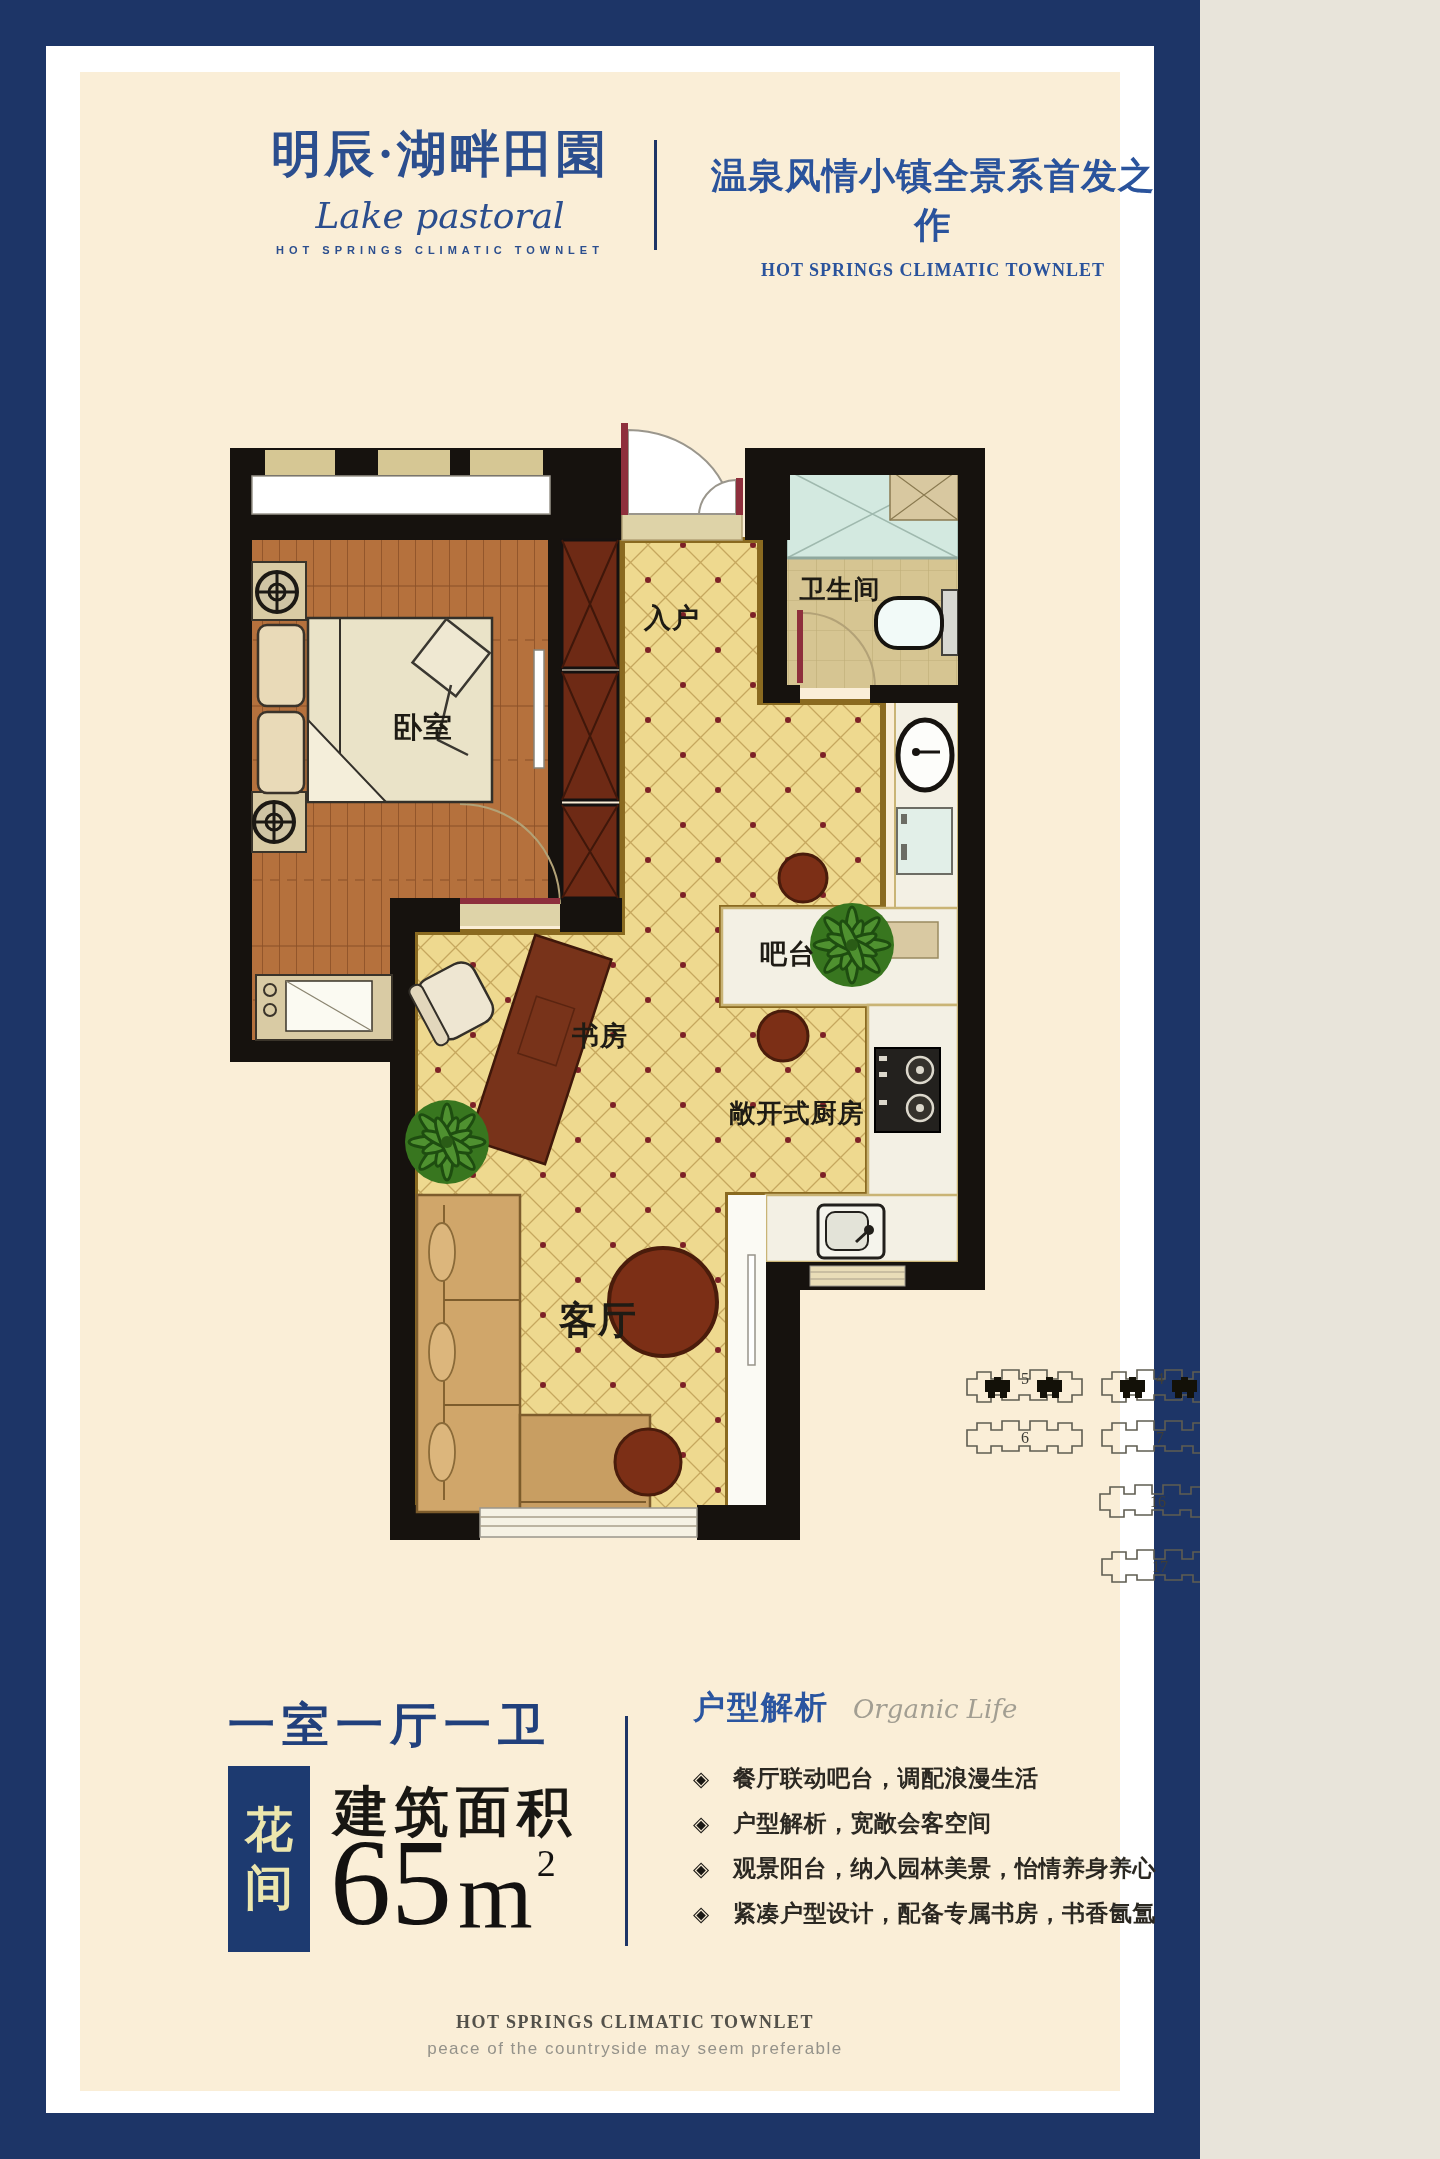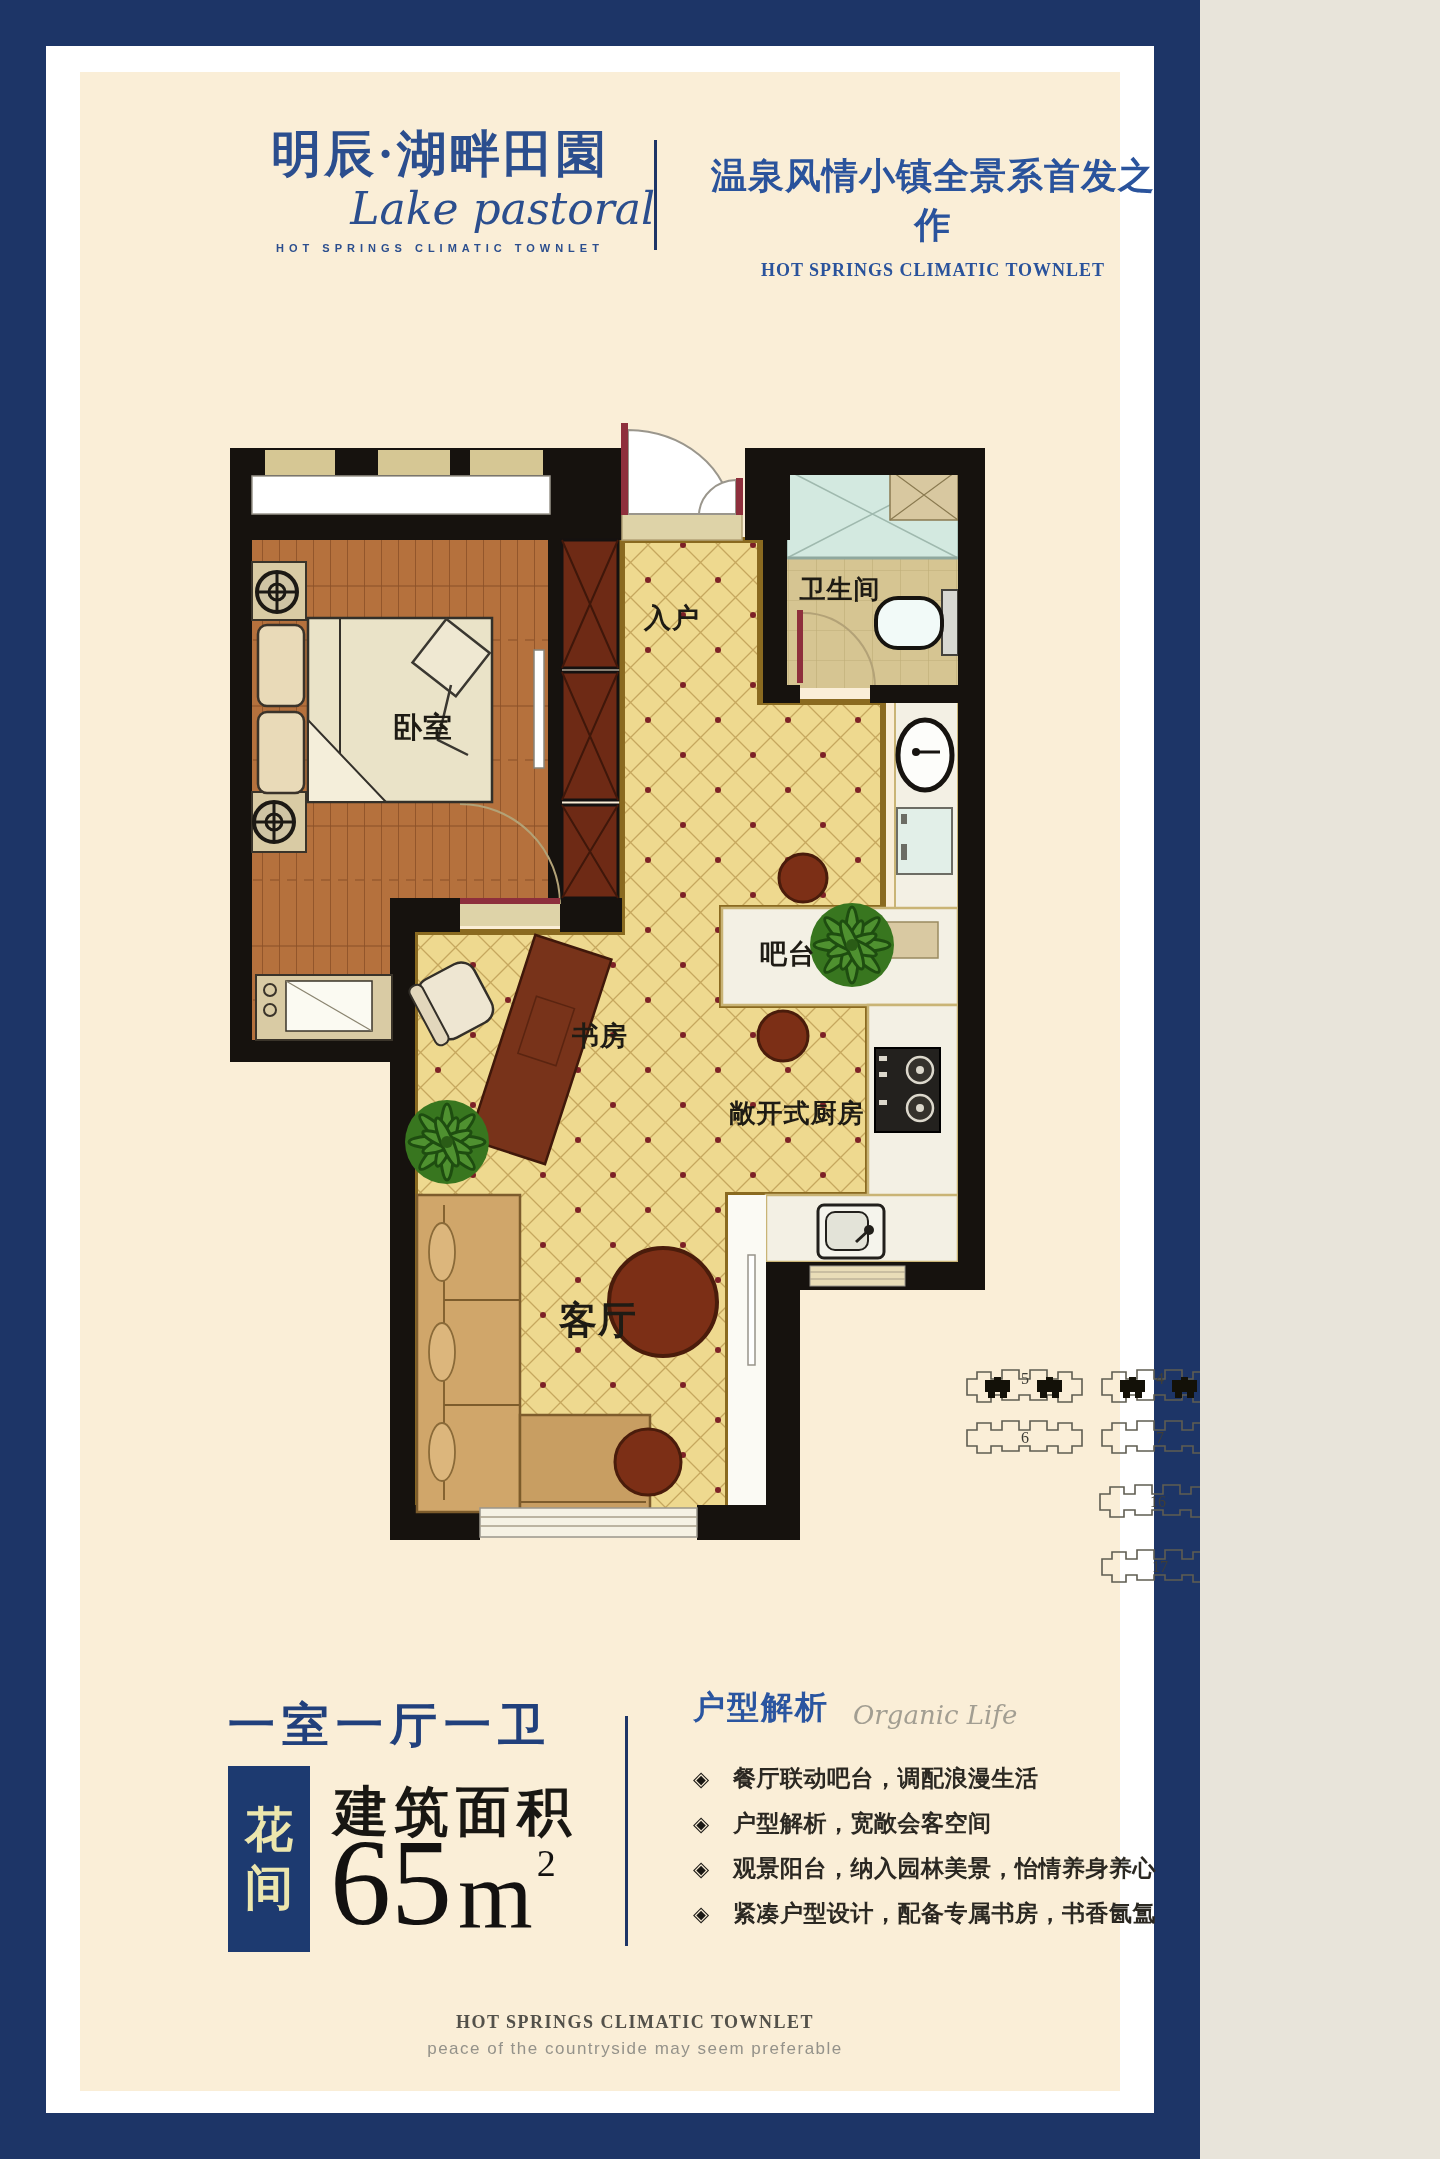--- a/index.html
+++ b/index.html
@@ -4,21 +4,21 @@
 <style>
   html,body{margin:0;padding:0;background:#e8e4da;}
   .page{position:relative;width:1200px;height:2159px;background:#1d3567;overflow:hidden;
         font-family:"Liberation Sans",sans-serif;}
   .frame-white{position:absolute;left:46px;top:46px;right:46px;bottom:46px;background:#ffffff;}
   .canvas{position:absolute;left:80px;top:72px;right:80px;bottom:68px;background:#faeed7;}
 
   
   .logo{position:absolute;left:225px;top:128px;width:430px;text-align:center;color:#2b4e8e;}
   .logo-cn{font-family:"Liberation Serif",serif;font-weight:bold;font-size:50px;letter-spacing:3px;line-height:1.05;}
-  .logo-script{font-family:"DejaVu Serif",serif;font-style:italic;font-size:44px;margin-top:2px;text-align:right;}
+  .logo-script{font-family:"DejaVu Serif",serif;font-style:italic;font-size:36px;margin-top:14px;}
   .logo-cap{font-size:11px;letter-spacing:5px;margin-top:8px;font-weight:bold;}
   .hdr-divider{position:absolute;left:654px;top:140px;width:3px;height:110px;background:#1d3567;}
   .tagline{position:absolute;left:698px;top:152px;width:470px;text-align:center;color:#2a539c;}
   .tagline-cn{font-size:36px;font-weight:bold;letter-spacing:1px;}
   .tagline-en{font-family:"Liberation Serif",serif;font-size:18px;font-weight:bold;letter-spacing:1px;margin-top:10px;}
 
   
   .plan-svg{position:absolute;left:228px;top:300px;width:760px;height:1250px;}
   .room-label{position:absolute;transform:translate(-50%,-50%);font-size:27px;font-weight:bold;
               color:#1e1b14;white-space:nowrap;letter-spacing:1px;}
@@ -35,21 +35,21 @@
   .area-label{position:absolute;left:334px;top:1776px;font-family:"Liberation Serif",serif;
               font-weight:bold;font-size:54px;letter-spacing:7px;color:#191713;}
   .area-row{position:absolute;left:330px;top:1822px;color:#131110;font-family:"Liberation Serif",serif;display:flex;align-items:flex-end;}
   .area-num{font-size:122px;line-height:1;}
   .area-unit{font-size:96px;line-height:1.02;margin-left:6px;}
   .area-sup{font-size:38px;line-height:1;margin-left:4px;transform:translateY(-62px);}
   .bl-divider{position:absolute;left:625px;top:1716px;width:3px;height:230px;background:#1d3567;}
 
   
   .analysis{position:absolute;left:693px;top:1686px;width:560px;}
-  .analysis-head{display:flex;align-items:flex-end;}
+  .analysis-head{display:flex;align-items:center;}
   .analysis-title{font-size:32px;font-weight:bold;color:#2a55a0;letter-spacing:2px;}
   .analysis-script{font-family:"DejaVu Serif",serif;font-style:italic;font-size:26px;color:#a29e92;margin-left:24px;margin-top:2px;}
   .bullets{margin-top:26px;}
   .bullet-row{display:flex;align-items:center;height:45px;}
   .bullet-icon{font-size:21px;color:#191713;width:40px;}
   .bullet-text{font-size:23px;font-weight:bold;color:#2b2822;letter-spacing:0.5px;}
 
   
   .footer{position:absolute;left:320px;top:2012px;width:630px;text-align:center;}
   .footer-title{font-family:"Liberation Serif",serif;font-weight:bold;font-size:18px;

